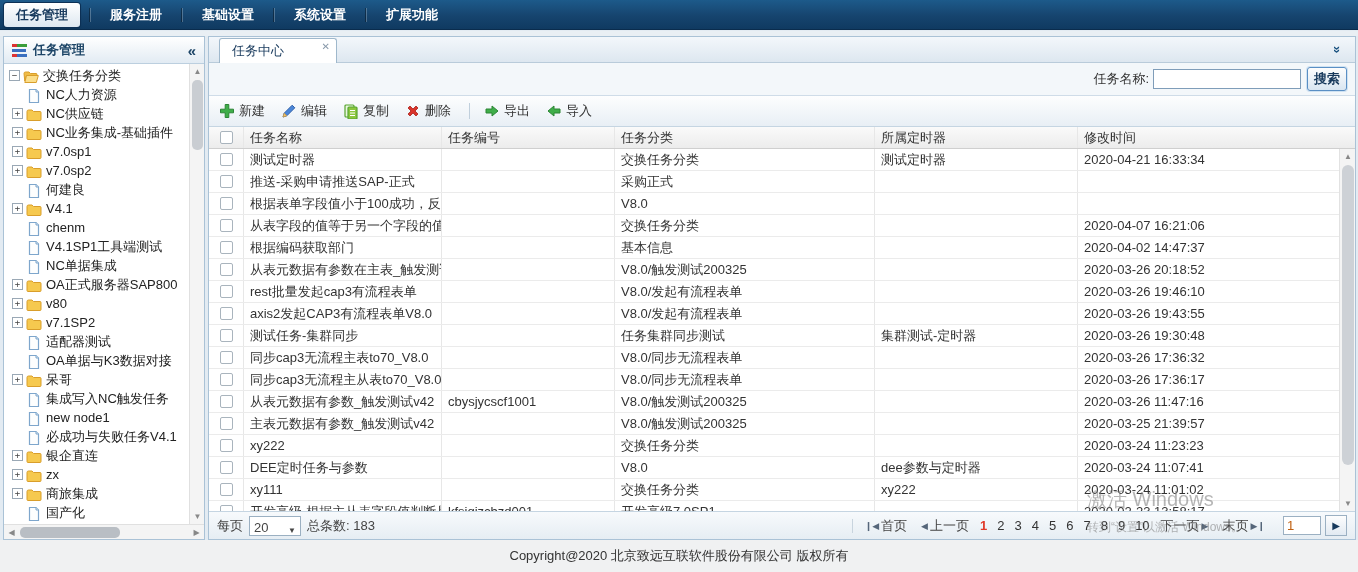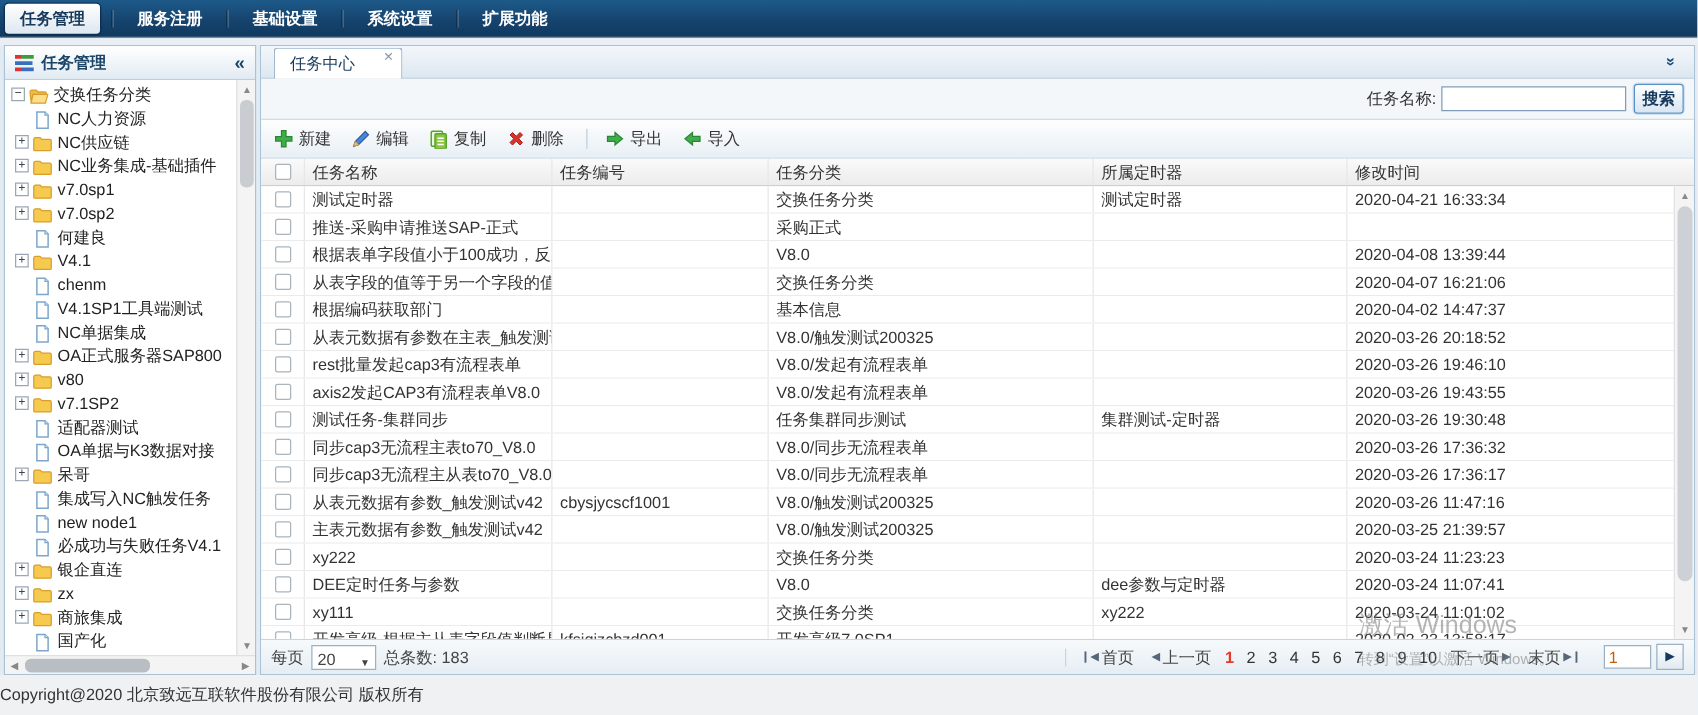--- a/index.html
+++ b/index.html
@@ -59,21 +59,21 @@
     color:#888; line-height:15px; cursor:pointer; }
   .h-sb .arr.lf { left:0; } .h-sb .arr.rt { right:0; }
   .h-sb .thumb { position:absolute; top:2px; left:16px; width:100px; height:11px;
     background:#b9bec4; border-radius:5px; cursor:pointer; }
 
   
   .main-panel { position:absolute; left:208px; top:36px; width:1148px; height:504px;
     background:#fff; border:1px solid #aac2d6; display:flex; flex-direction:column; }
   .tabstrip { flex:0 0 26px; background:linear-gradient(#f3f7fb,#dde7f0);
     border-bottom:1px solid #b9cbda; display:flex; align-items:flex-end; position:relative; }
-  .tab { margin-left:10px; width:103px; height:25px; background:#fff;
+  .tab { margin-left:10px; width:118px; height:25px; background:#fff;
     border:1px solid #9fb8cc; border-bottom:none; border-radius:3px 3px 0 0;
     display:flex; align-items:center; padding:0 6px 0 12px; position:relative; top:1px;
     color:#17395c; cursor:pointer; }
   .tab .tab-label { flex:1; }
   .tab .close-x { font-size:10px; color:#8899aa; cursor:pointer; position:relative; top:-5px; }
   .tab-overflow { position:absolute; right:6px; top:4px; width:22px; height:18px;
     text-align:center; cursor:pointer; color:#17507e; font-weight:bold; }
   .tab-overflow span { display:inline-block; transform:rotate(90deg); font-size:13px; letter-spacing:-2px; }
 
   .search-row { flex:0 0 33px; background:#f3f7fa; border-bottom:1px solid #cfdce8;
@@ -125,21 +125,21 @@
   .pg-num { margin:0 5px; cursor:pointer; color:#333; }
   .pg-num.cur { color:#e03a2a; font-weight:bold; }
   .goto-input { width:38px; height:19px; border:1px solid #9bb0c2; text-align:left;
     padding:0 3px; color:#c06010; font-size:13px; margin:0 4px 0 10px; background:#fff; }
   .goto-btn { width:22px; height:21px; background:linear-gradient(#fdfdfd,#e2eaf2);
     border:1px solid #9bb0c2; color:#17395c; font-size:10px; line-height:19px;
     text-align:center; cursor:pointer; }
 
   
   .footer { position:absolute; left:0; top:540px; width:1358px; height:32px;
-    background:#f0f1f2; display:flex; align-items:center; color:#333; }
+    background:#f0f1f2; display:flex; align-items:center; justify-content:center; color:#333; }
   .watermark { position:absolute; right:115px; top:486px; text-align:left;
     color:rgba(120,120,120,.55); pointer-events:none; z-index:50; }
   .watermark .wm1 { font-size:20px; }
   .watermark .wm2 { font-size:12px; margin-top:6px; }
 
   svg { display:block; }
 </style>
 </head>
 <body>
 
@@ -513,21 +513,20 @@
             <div class="cell col-timer"></div>
           </div>
           <div class="grid-row">
             <div class="cell col-cb">
               <span class="cbx"></span>
             </div>
             <div class="cell col-name">根据表单字段值小于100成功，反之抛异常</div>
             <div class="cell col-code"></div>
             <div class="cell col-cat">V8.0</div>
             <div class="cell col-timer"></div>
-            <div class="cell col-time">2020-04-08 13:39:44</div>
           </div>
           <div class="grid-row">
             <div class="cell col-cb">
               <span class="cbx"></span>
             </div>
             <div class="cell col-name">从表字段的值等于另一个字段的值</div>
             <div class="cell col-code"></div>
             <div class="cell col-cat">交换任务分类</div>
             <div class="cell col-timer"></div>
             <div class="cell col-time">2020-04-07 16:21:06</div>

